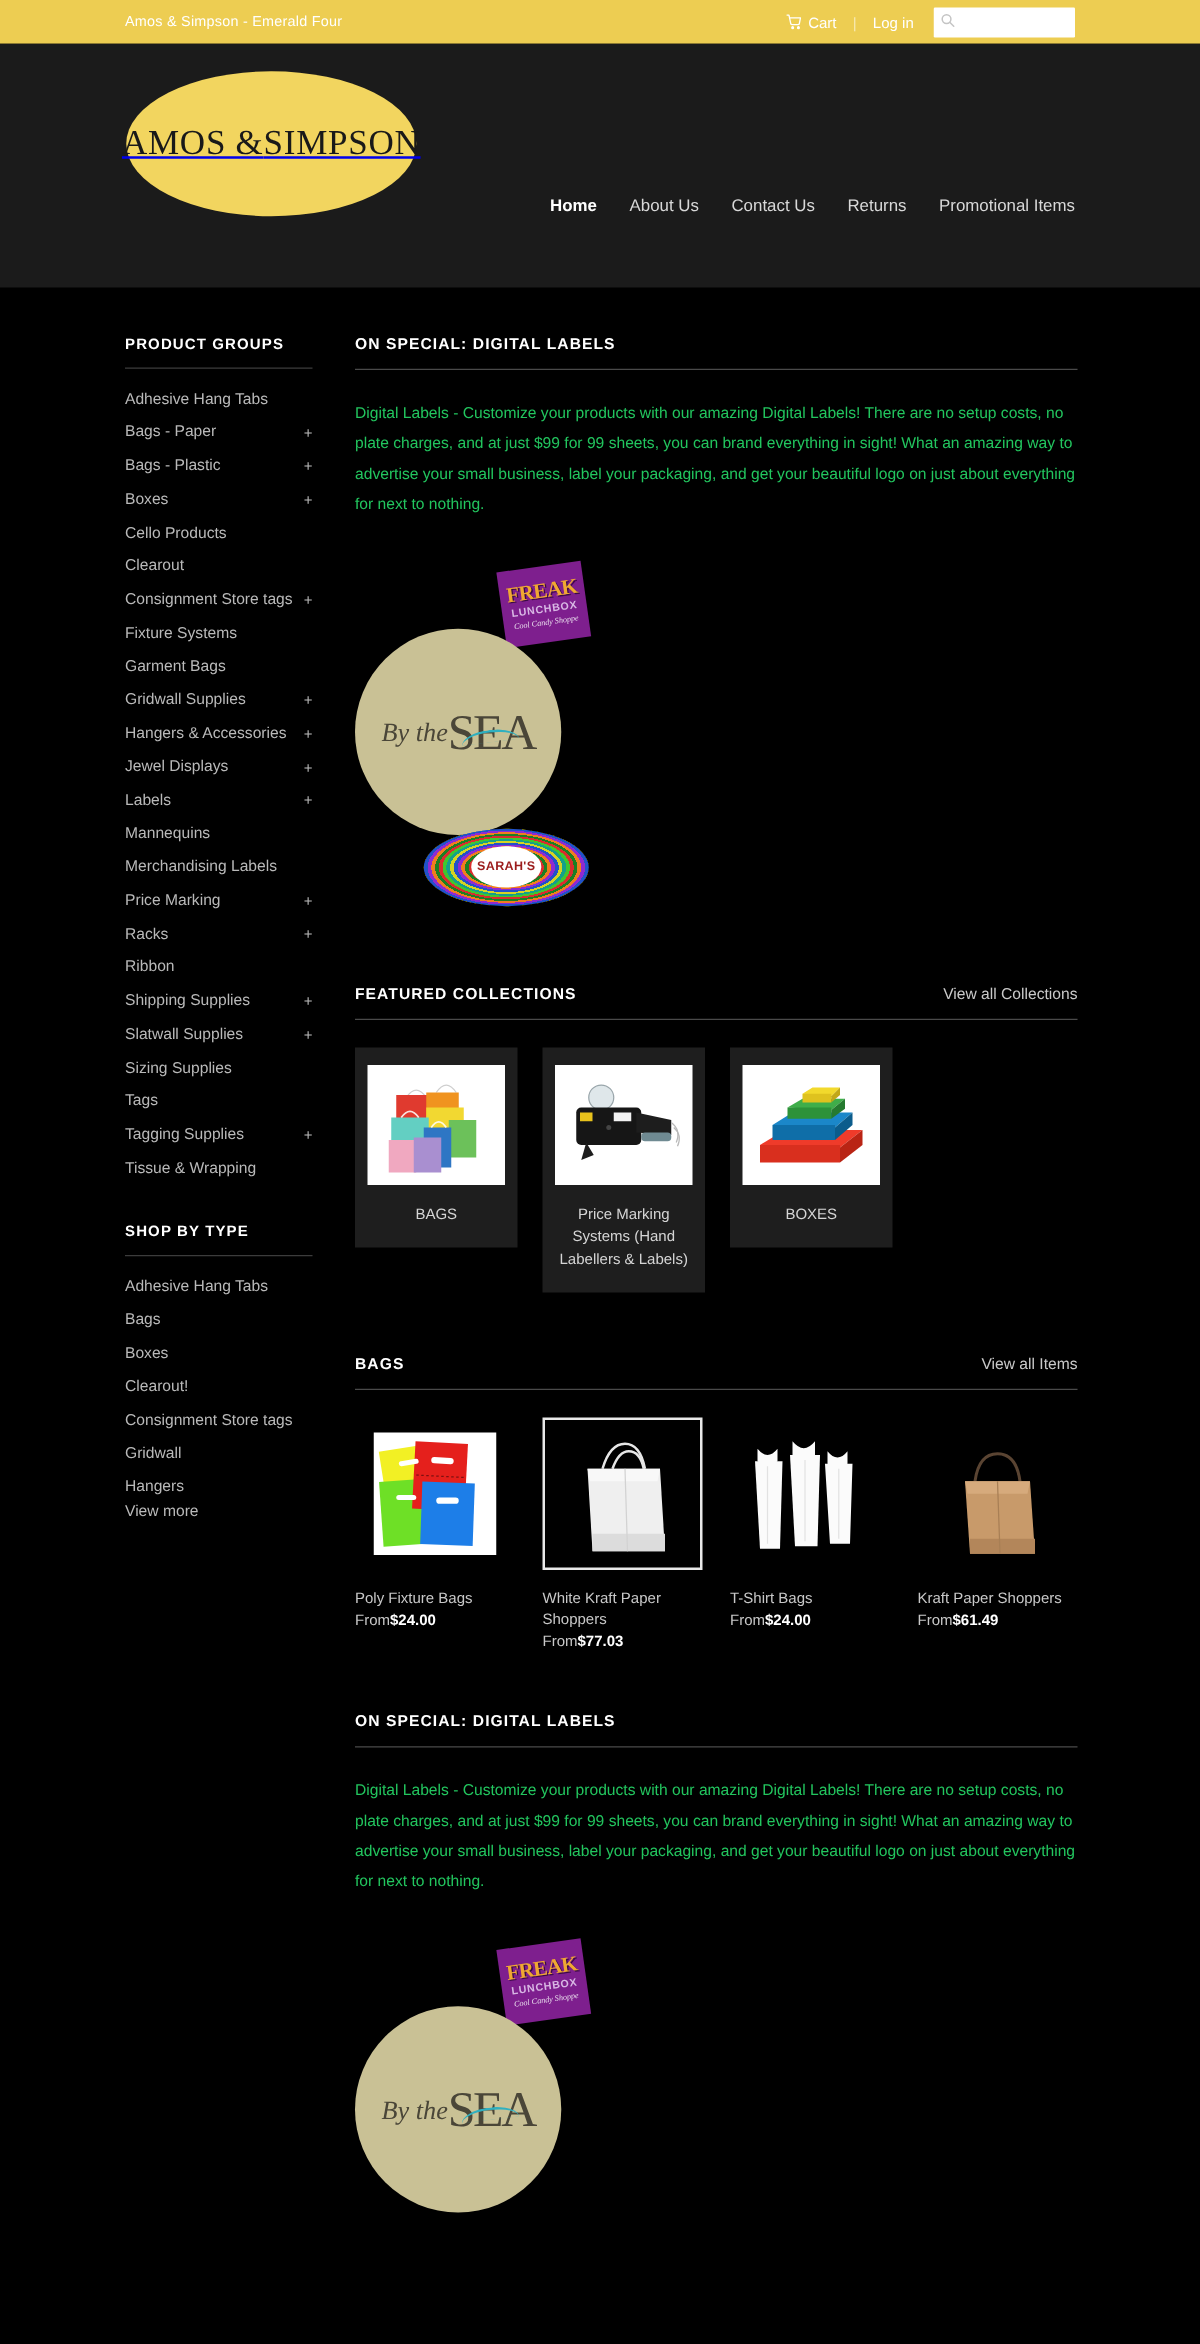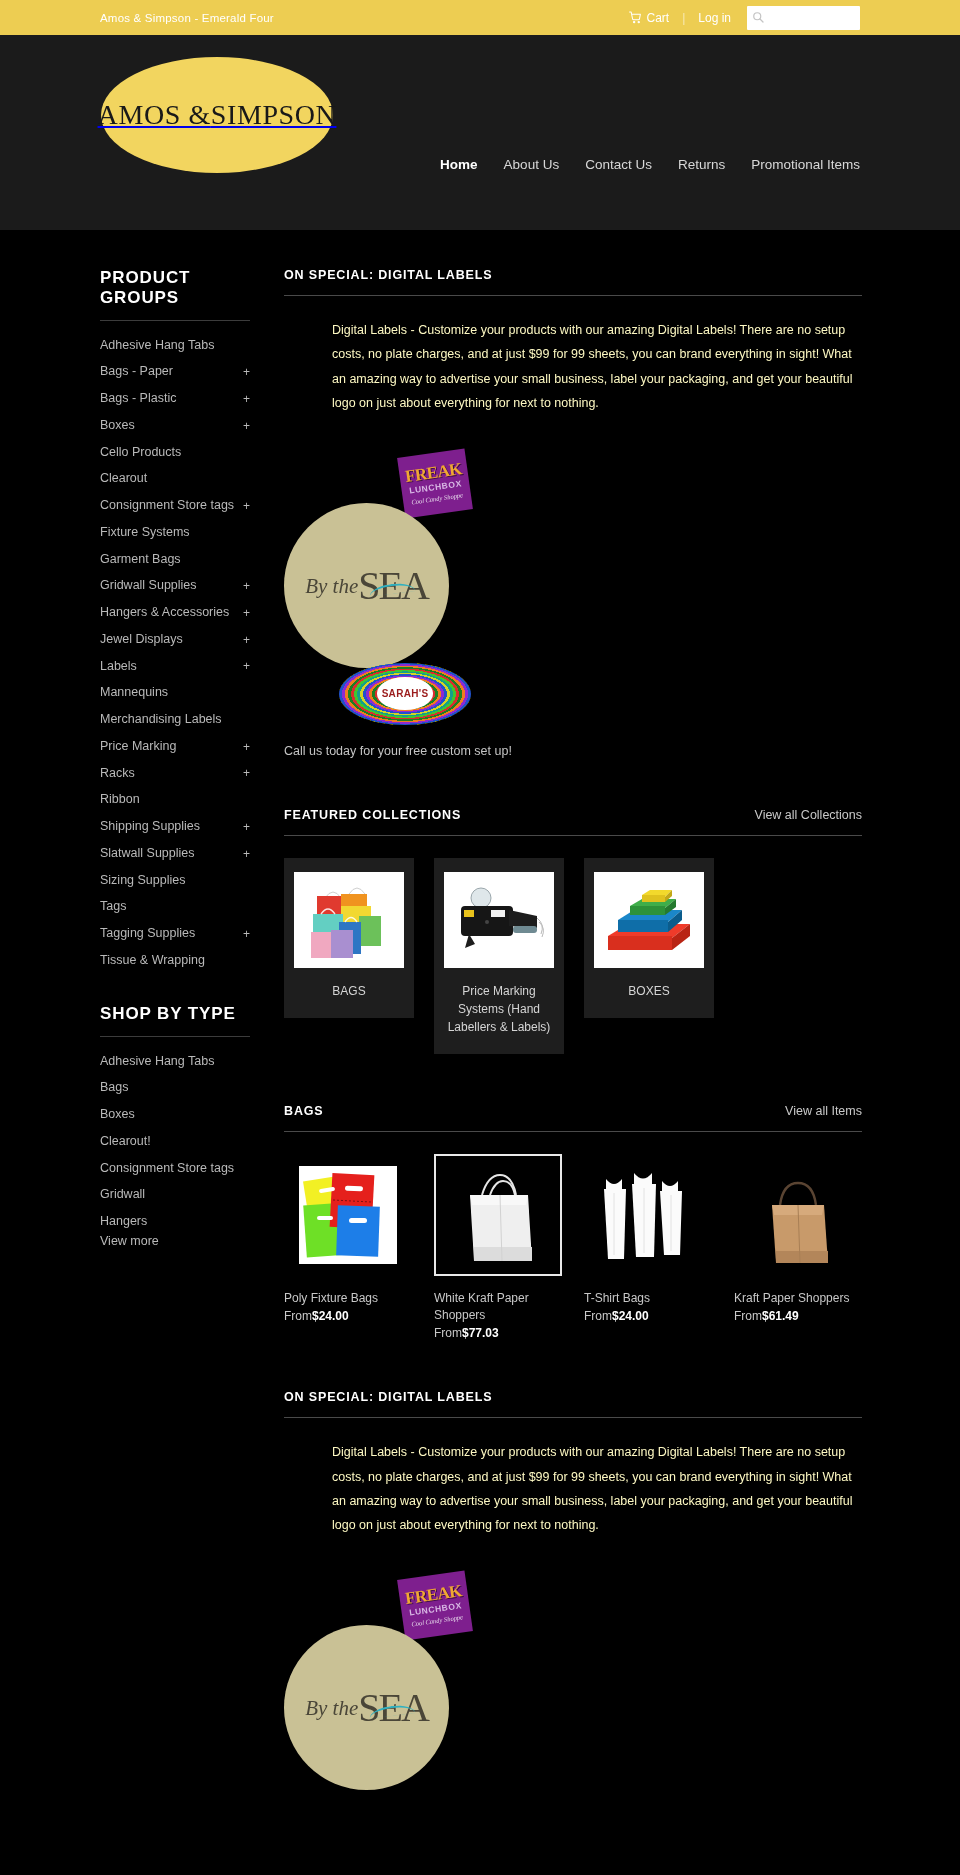--- a/index.html
+++ b/index.html
@@ -144,21 +144,21 @@
     display: flex;
     align-items: flex-start;
     padding-top: 38px;
   }
   .sidebar { width: 150px; flex: 0 0 150px; }
   .content { flex: 1 1 auto; padding-left: 34px; }
 
   
   .side-title {
     color: #ffffff;
-    font-size: 17px;
+    font-size: 12px;
     font-weight: bold;
     letter-spacing: .9px;
     padding-bottom: 12px;
   }
   .side-rule {
     border-bottom: 1px solid #3c3c3c;
     margin-bottom: 11px;
   }
   .side-list { list-style: none; }
   .side-item {
@@ -199,25 +199,24 @@
   .sec-link {
     color: #c9c9c9;
     font-size: 12.5px;
     text-decoration: none;
   }
   .sec-rule {
     border-bottom: 1px solid #4a4a4a;
     margin-bottom: 22px;
   }
   .body-copy {
-    color: #fef9c3;
+    color: #22c55e;
     font-size: 12.5px;
     line-height: 1.95;
     max-width: 580px;
-    margin-left: 48px;
   }
 
   
   .labels-area {
     position: relative;
     height: 300px;
     margin-top: 22px;
   }
   .lbl-freak {
     position: absolute;
@@ -585,21 +584,20 @@
           <span class="seatxt">
             <span>By the</span><span class="seabig">SEA</span>
             <span class="wave"></span>
           </span>
         </div>
         <div class="lbl-sarah">
           <span class="stxt">SARAH'S</span>
         </div>
       </div>
 
-      <p class="callout">Call us today for your free custom set up!</p>
     </section>
 
     <div class="sec-gap"></div>
 
     <section>
       <div class="sec-head">
         <span class="sec-title">FEATURED COLLECTIONS</span>
         <a class="sec-link" href="#">View all Collections</a>
       </div>
       <div class="sec-rule"></div>

